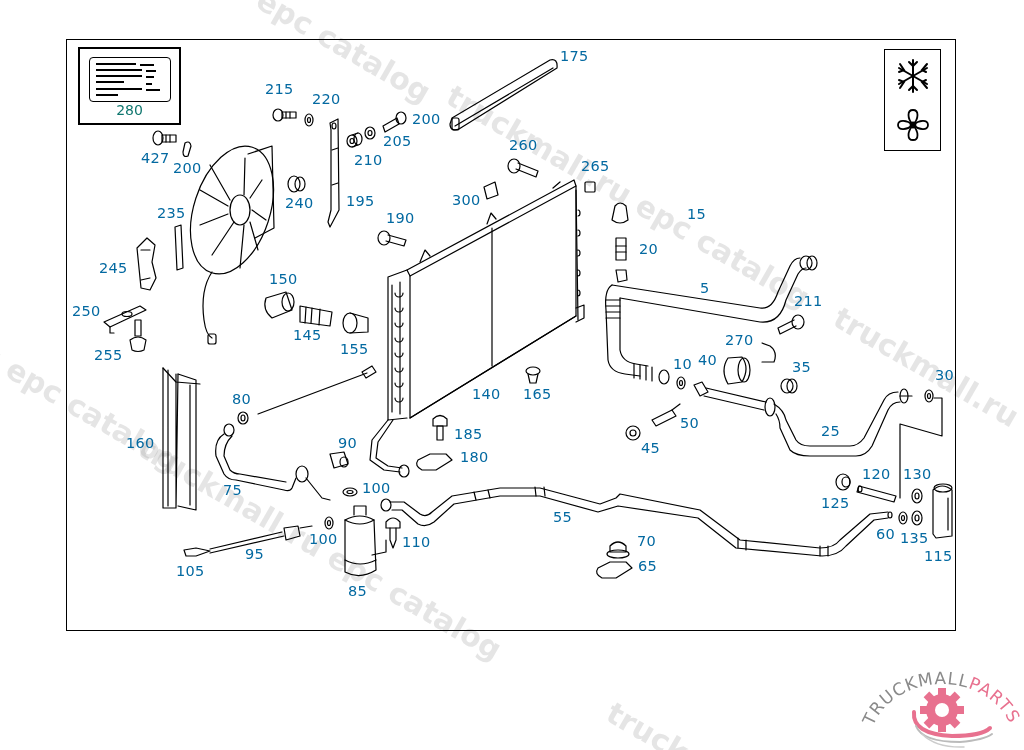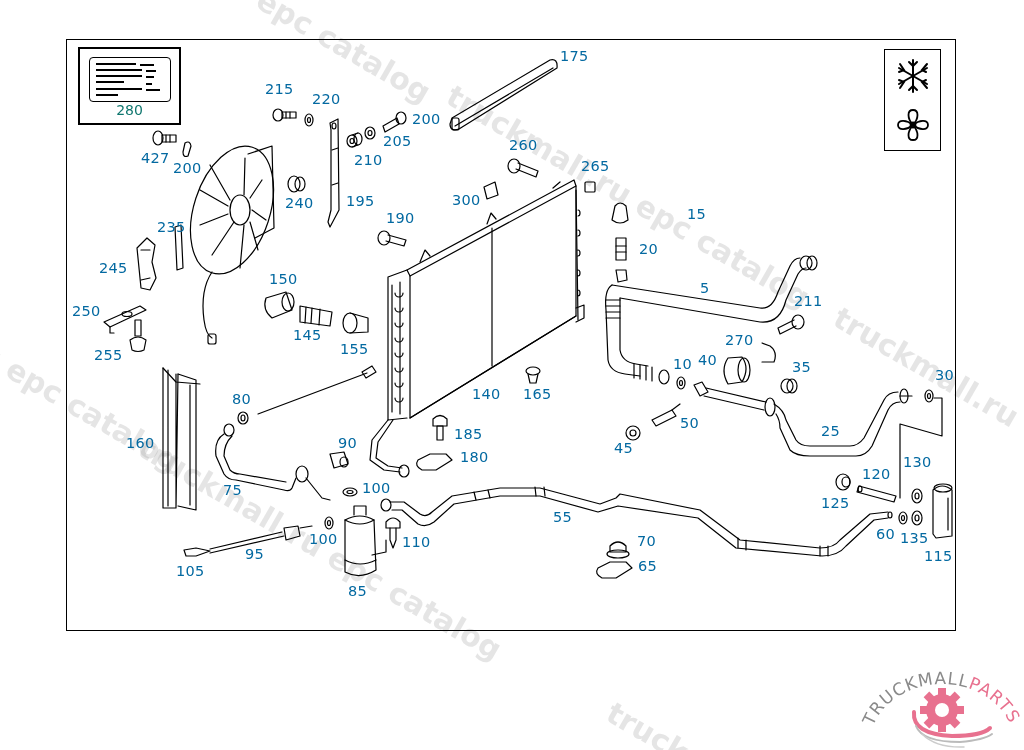--- a/index.html
+++ b/index.html
@@ -376,21 +376,21 @@
   <div class="callout" style="left:412px;top:112px;">200</div>
   <div class="callout" style="left:383px;top:134px;">205</div>
   <div class="callout" style="left:354px;top:153px;">210</div>
   <div class="callout" style="left:141px;top:151px;">427</div>
   <div class="callout" style="left:173px;top:161px;">200</div>
   <div class="callout" style="left:509px;top:138px;">260</div>
   <div class="callout" style="left:581px;top:159px;">265</div>
   <div class="callout" style="left:285px;top:196px;">240</div>
   <div class="callout" style="left:346px;top:194px;">195</div>
   <div class="callout" style="left:452px;top:193px;">300</div>
-  <div class="callout" style="left:157px;top:206px;margin-top:14px;">235</div>
+  <div class="callout" style="left:157px;top:206px;">235</div>
   <div class="callout" style="left:386px;top:211px;">190</div>
   <div class="callout" style="left:639px;top:207px;margin-left:48px;">15</div>
   <div class="callout" style="left:639px;top:242px;">20</div>
   <div class="callout" style="left:99px;top:261px;">245</div>
   <div class="callout" style="left:269px;top:272px;">150</div>
   <div class="callout" style="left:700px;top:281px;">5</div>
   <div class="callout" style="left:794px;top:294px;">211</div>
   <div class="callout" style="left:72px;top:304px;">250</div>
   <div class="callout" style="left:293px;top:328px;">145</div>
   <div class="callout" style="left:725px;top:333px;">270</div>
@@ -400,25 +400,25 @@
   <div class="callout" style="left:698px;top:353px;">40</div>
   <div class="callout" style="left:792px;top:360px;">35</div>
   <div class="callout" style="left:918px;top:368px;margin-left:17px;">30</div>
   <div class="callout" style="left:472px;top:387px;">140</div>
   <div class="callout" style="left:523px;top:387px;">165</div>
   <div class="callout" style="left:232px;top:392px;">80</div>
   <div class="callout" style="left:680px;top:416px;">50</div>
   <div class="callout" style="left:821px;top:424px;">25</div>
   <div class="callout" style="left:126px;top:436px;">160</div>
   <div class="callout" style="left:454px;top:427px;">185</div>
-  <div class="callout" style="left:614px;top:441px;">45</div>
+  <div class="callout" style="left:641px;top:441px;">45</div>
   <div class="callout" style="left:338px;top:436px;">90</div>
   <div class="callout" style="left:460px;top:450px;">180</div>
   <div class="callout" style="left:862px;top:467px;">120</div>
-  <div class="callout" style="left:903px;top:455px;">130</div>
+  <div class="callout" style="left:903px;top:467px;">130</div>
   <div class="callout" style="left:223px;top:483px;">75</div>
   <div class="callout" style="left:362px;top:481px;">100</div>
   <div class="callout" style="left:821px;top:496px;">125</div>
   <div class="callout" style="left:553px;top:510px;">55</div>
   <div class="callout" style="left:309px;top:532px;">100</div>
   <div class="callout" style="left:402px;top:535px;">110</div>
   <div class="callout" style="left:876px;top:527px;">60</div>
   <div class="callout" style="left:900px;top:531px;">135</div>
   <div class="callout" style="left:637px;top:534px;">70</div>
   <div class="callout" style="left:245px;top:547px;">95</div>

